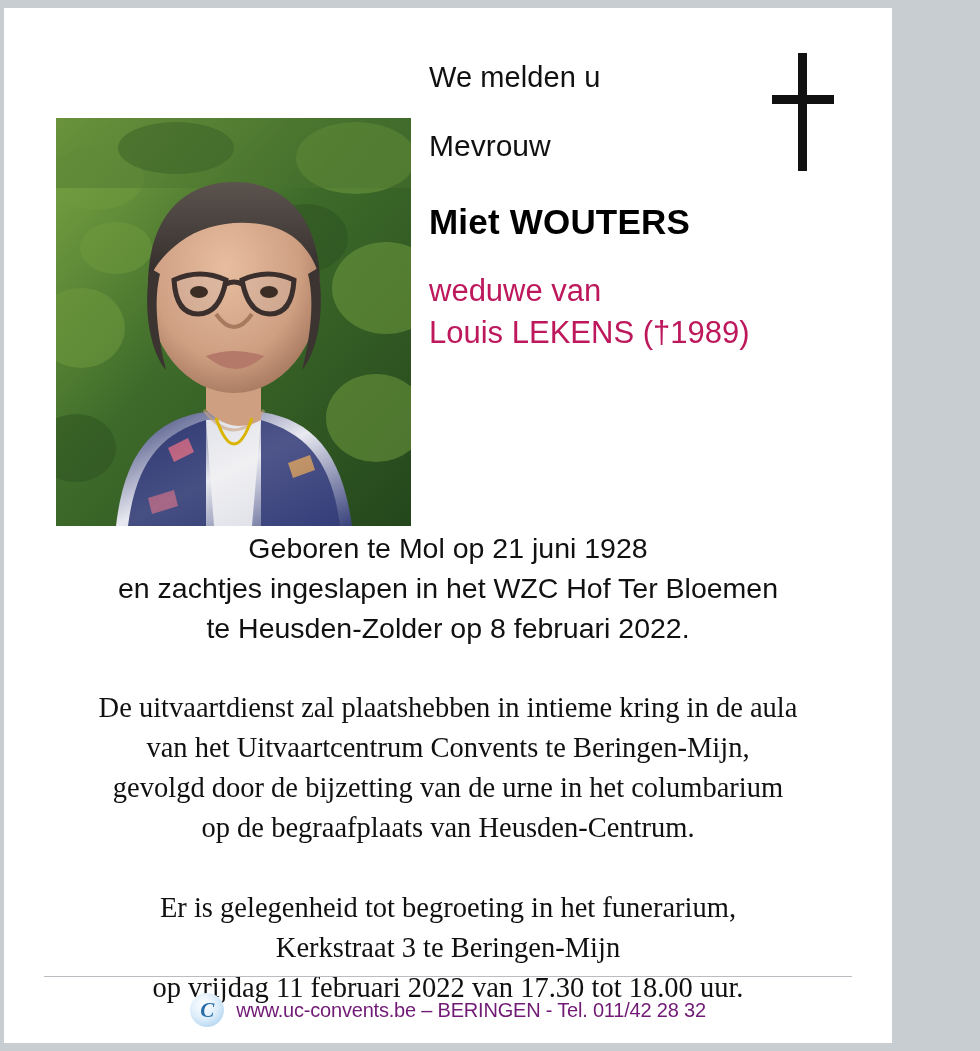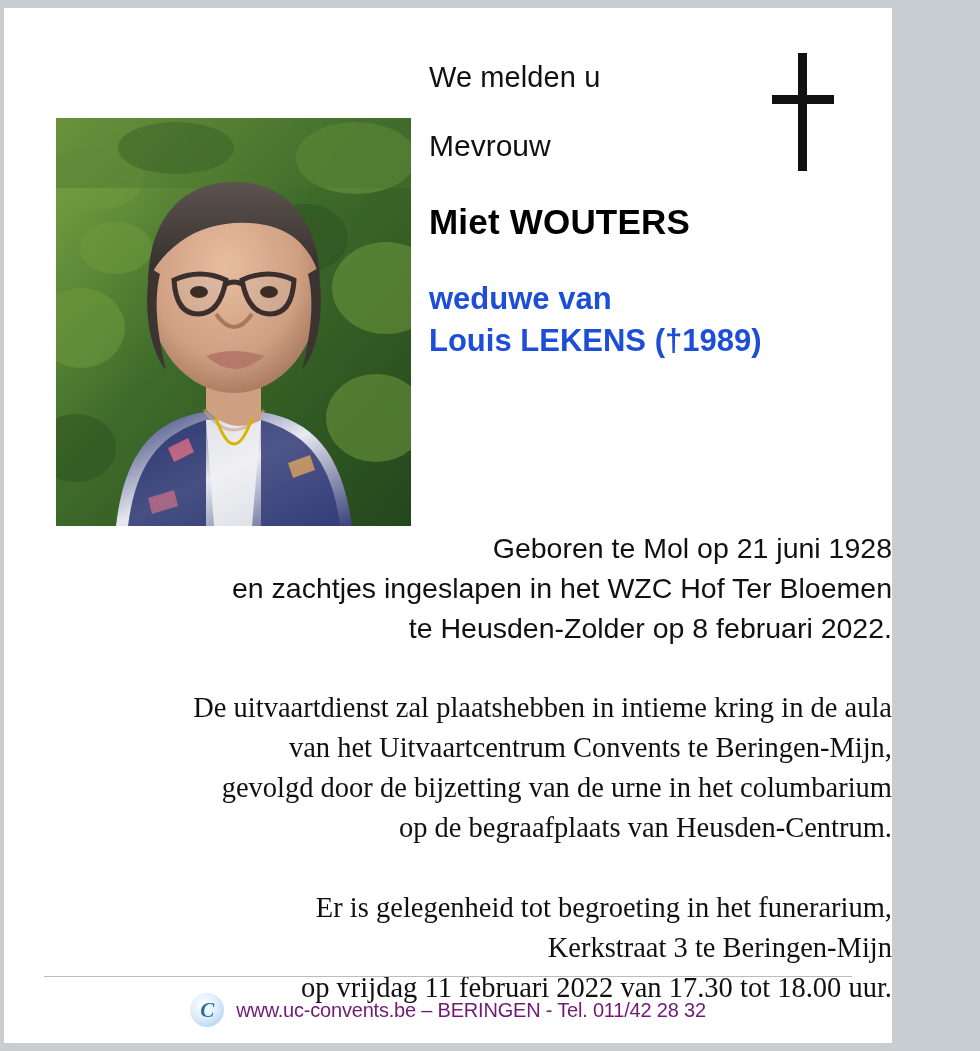--- a/index.html
+++ b/index.html
@@ -79,27 +79,27 @@
   }
   .name {
     font-size: 35px;
     font-weight: bold;
     color: #000;
     margin-top: 36px;
     letter-spacing: 0.2px;
   }
   .widow {
     font-size: 31px;
-    font-weight: bold;
-    color: #1d4ed8;
+    font-weight: normal;
+    color: #be185d;
     line-height: 42px;
-    margin-top: 36px;
+    margin-top: 28px;
   }
   .body-text {
-    text-align: right;
+    text-align: center;
     color: #111;
     font-size: 28.5px;
     line-height: 40px;
   }
   .block {
     margin-top: 0;
   }
   .block + .block {
     margin-top: 40px;
     font-family: Liberation Serif, serif;

